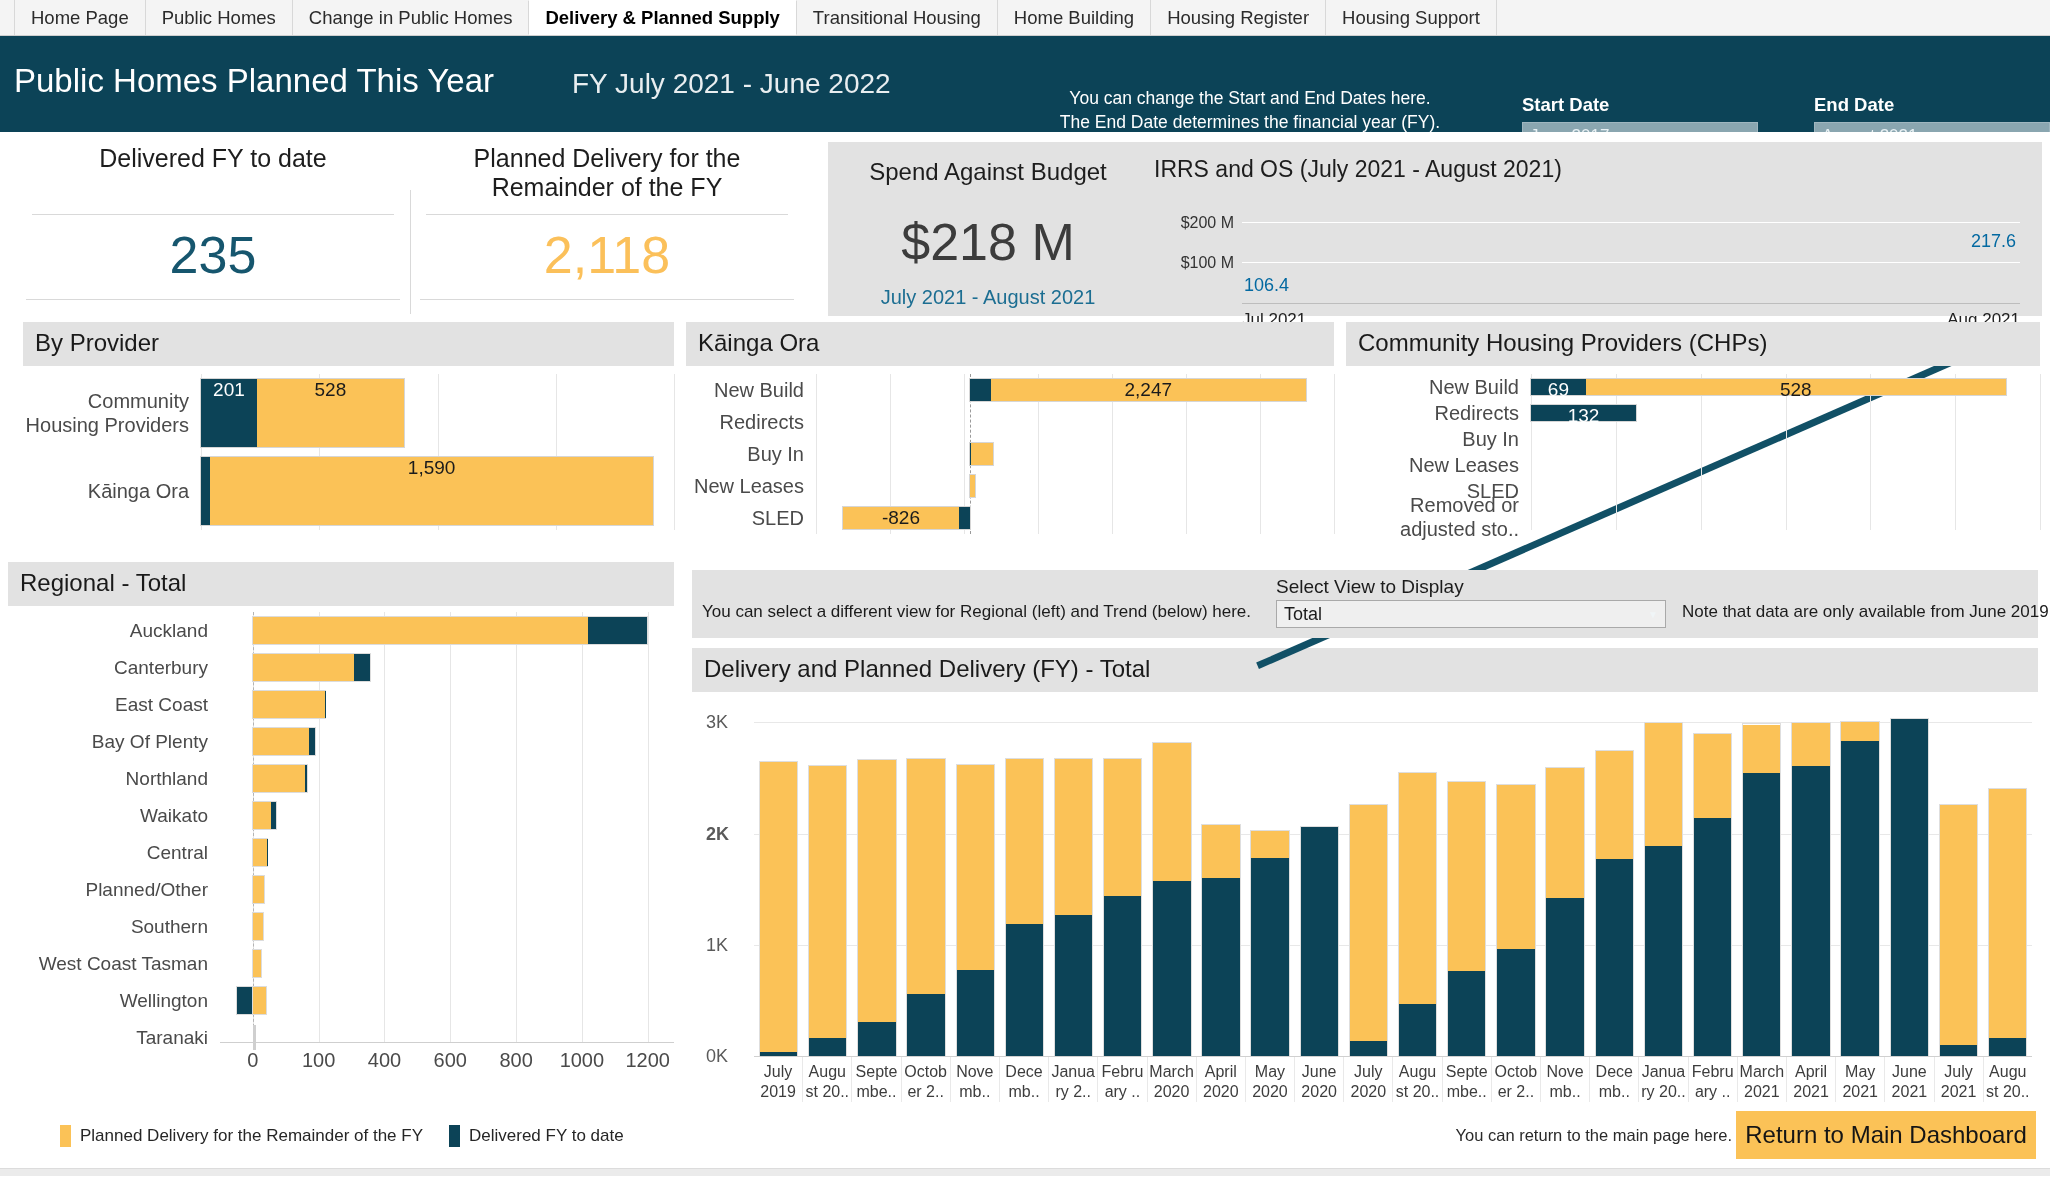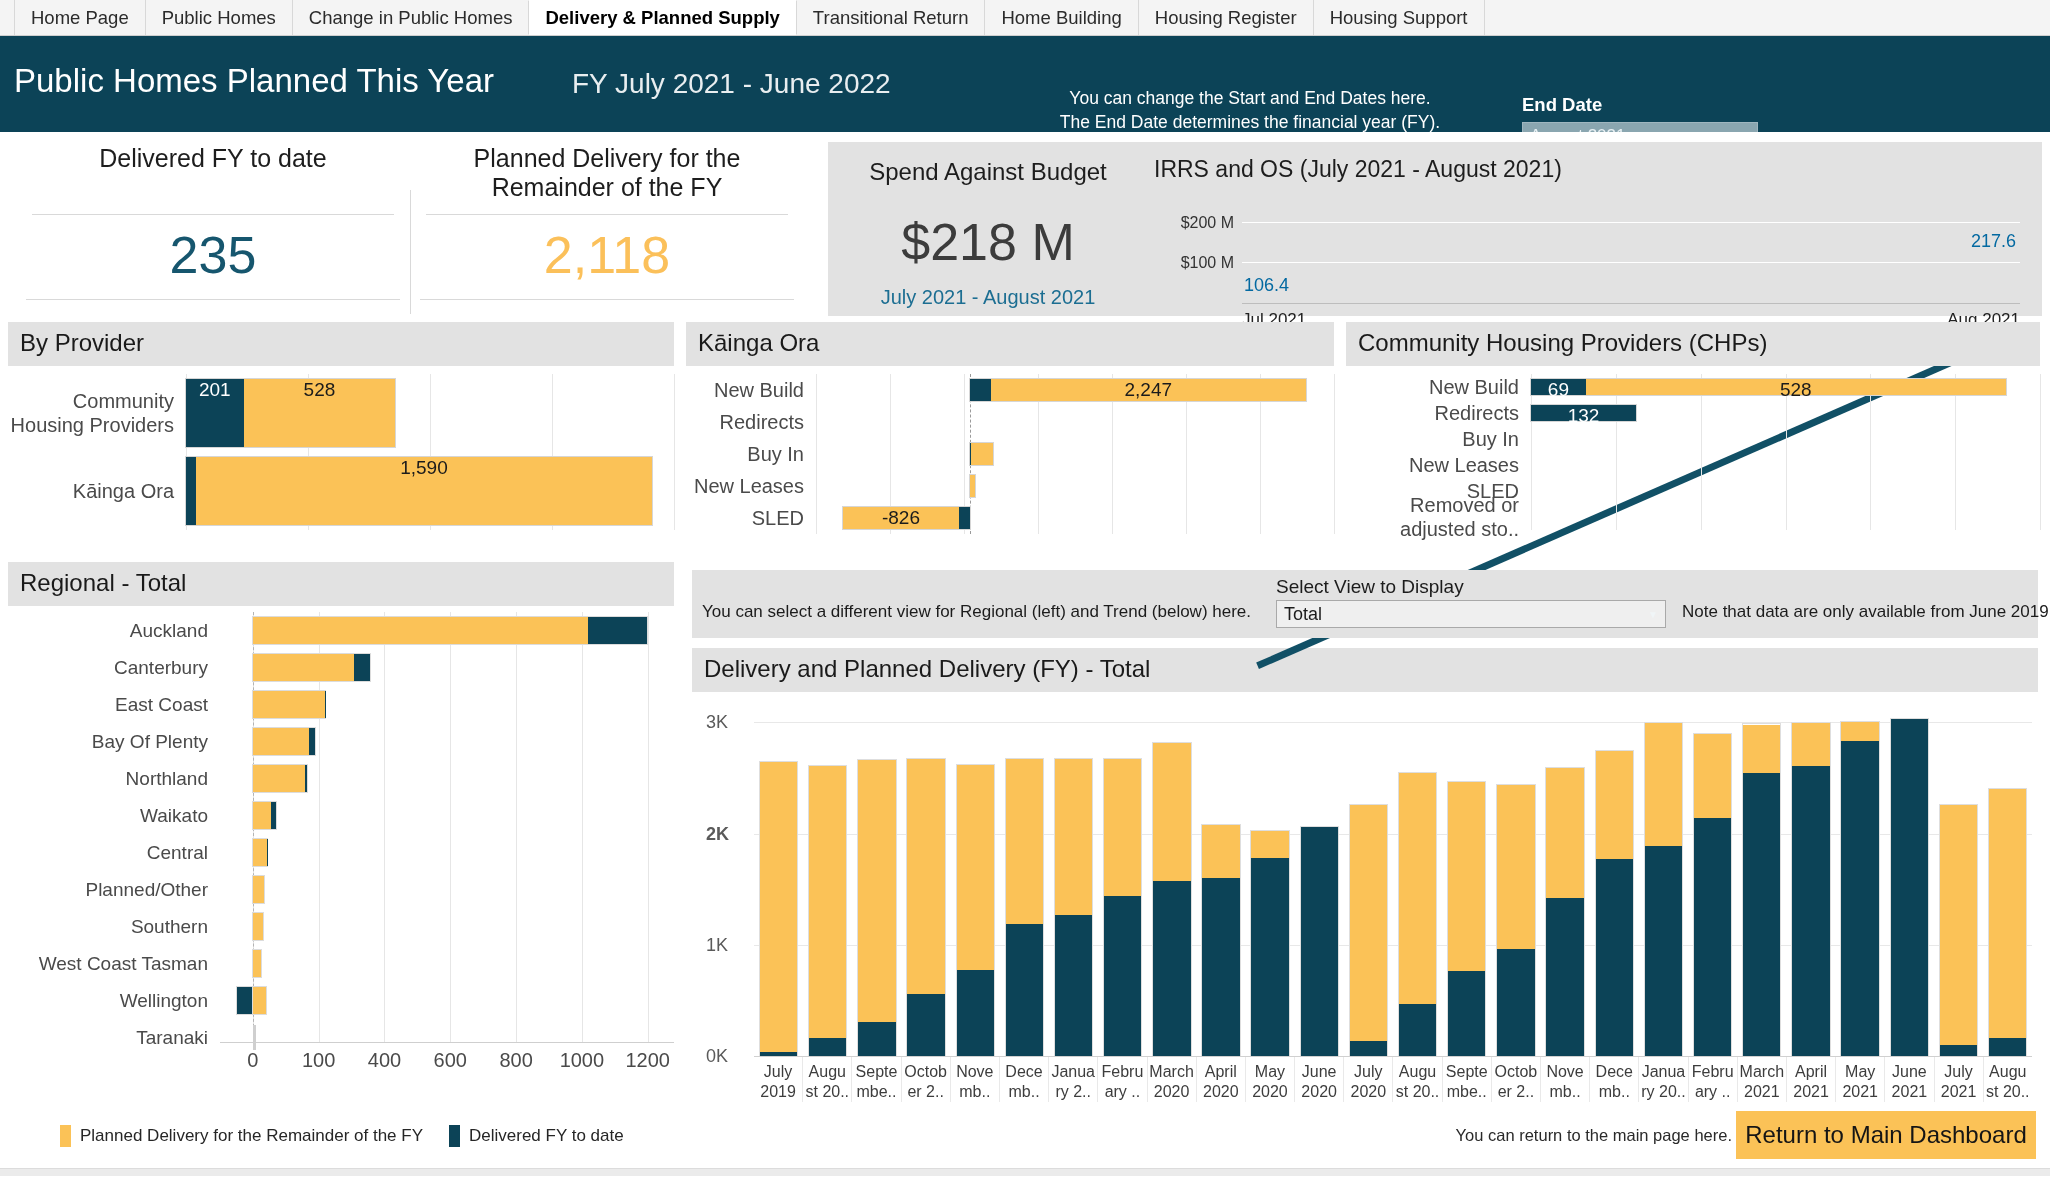--- a/index.html
+++ b/index.html
@@ -127,21 +127,21 @@
   .irrs-xlab { position: absolute; font-size: 17px; color: #222; bottom: -26px; }
 
   
   .panel-title {
     background: #e2e2e2; font-size: 24px; color: #1a1a1a;
     padding: 7px 12px 9px 12px;
   }
   .row2 { display: flex; height: 240px; padding: 0 0 0 0; }
   .panel { position: relative; }
 
-  .byprov { width: 686px; padding-left: 8px; padding-right: 12px; }
+  .byprov { width: 686px; padding-left: 23px; padding-right: 12px; }
   .ko     { width: 660px; padding-right: 12px; }
   .chp    { flex: 1; padding-right: 10px; }
 
   .hb-chart { position: relative; margin-top: 8px; }
   .hb-row { display: flex; align-items: center; }
   .hb-label {
     font-size: 20px; color: #4a4a4a; text-align: right;
     padding-right: 12px; line-height: 1.2;
   }
   .hb-track { position: relative; flex: 1; }
@@ -229,35 +229,42 @@
   .scrollstrip { height: 8px; background: #ebebeb; border-top: 1px solid #dcdcdc; }
 </style>
 </head>
 <body>
 
 <div class="tabbar" id="tabbar">
     <div class="tab">Home Page</div>
     <div class="tab">Public Homes</div>
     <div class="tab">Change in Public Homes</div>
     <div class="tab active">Delivery &amp; Planned Supply</div>
-    <div class="tab">Transitional Return</div>
+    <div class="tab">Transitional Housing</div>
     <div class="tab">Home Building</div>
     <div class="tab">Housing Register</div>
     <div class="tab">Housing Support</div>
   </div>
 
 <div class="header">
   <div class="hdr-title">Public Homes Planned This Year</div>
   <div class="hdr-fy">FY July 2021 - June 2022</div>
   <div class="hdr-note">
     <div>You can change the Start and End Dates here.</div>
     <div>The End Date determines the financial year (FY).</div>
 
   </div>
   <div class="hdr-dates">
+    <div>
+      <div class="datefield-label">Start Date</div>
+      <div class="datefield-box">
+        <span>June 2017</span>
+        <span class="caret">▼</span>
+      </div>
+    </div>
     <div>
       <div class="datefield-label">End Date</div>
       <div class="datefield-box">
         <span>August 2021</span>
         <span class="caret">▼</span>
       </div>
     </div>
   </div>
 </div>
 

